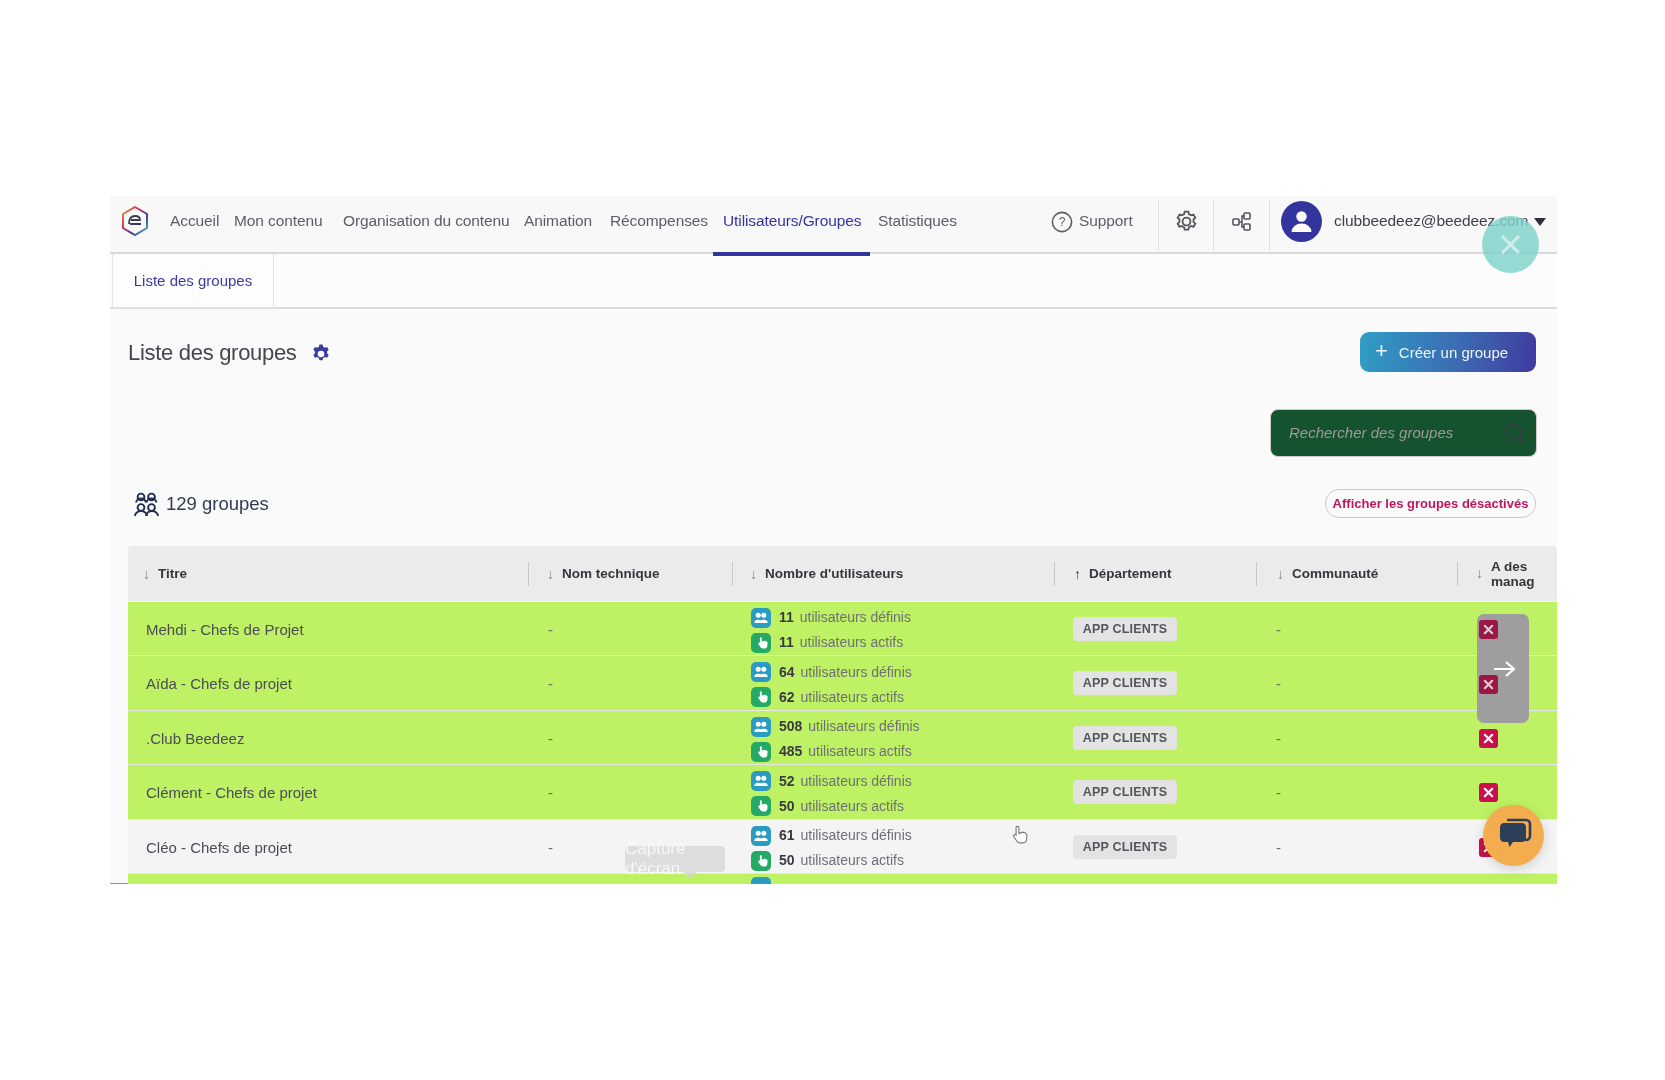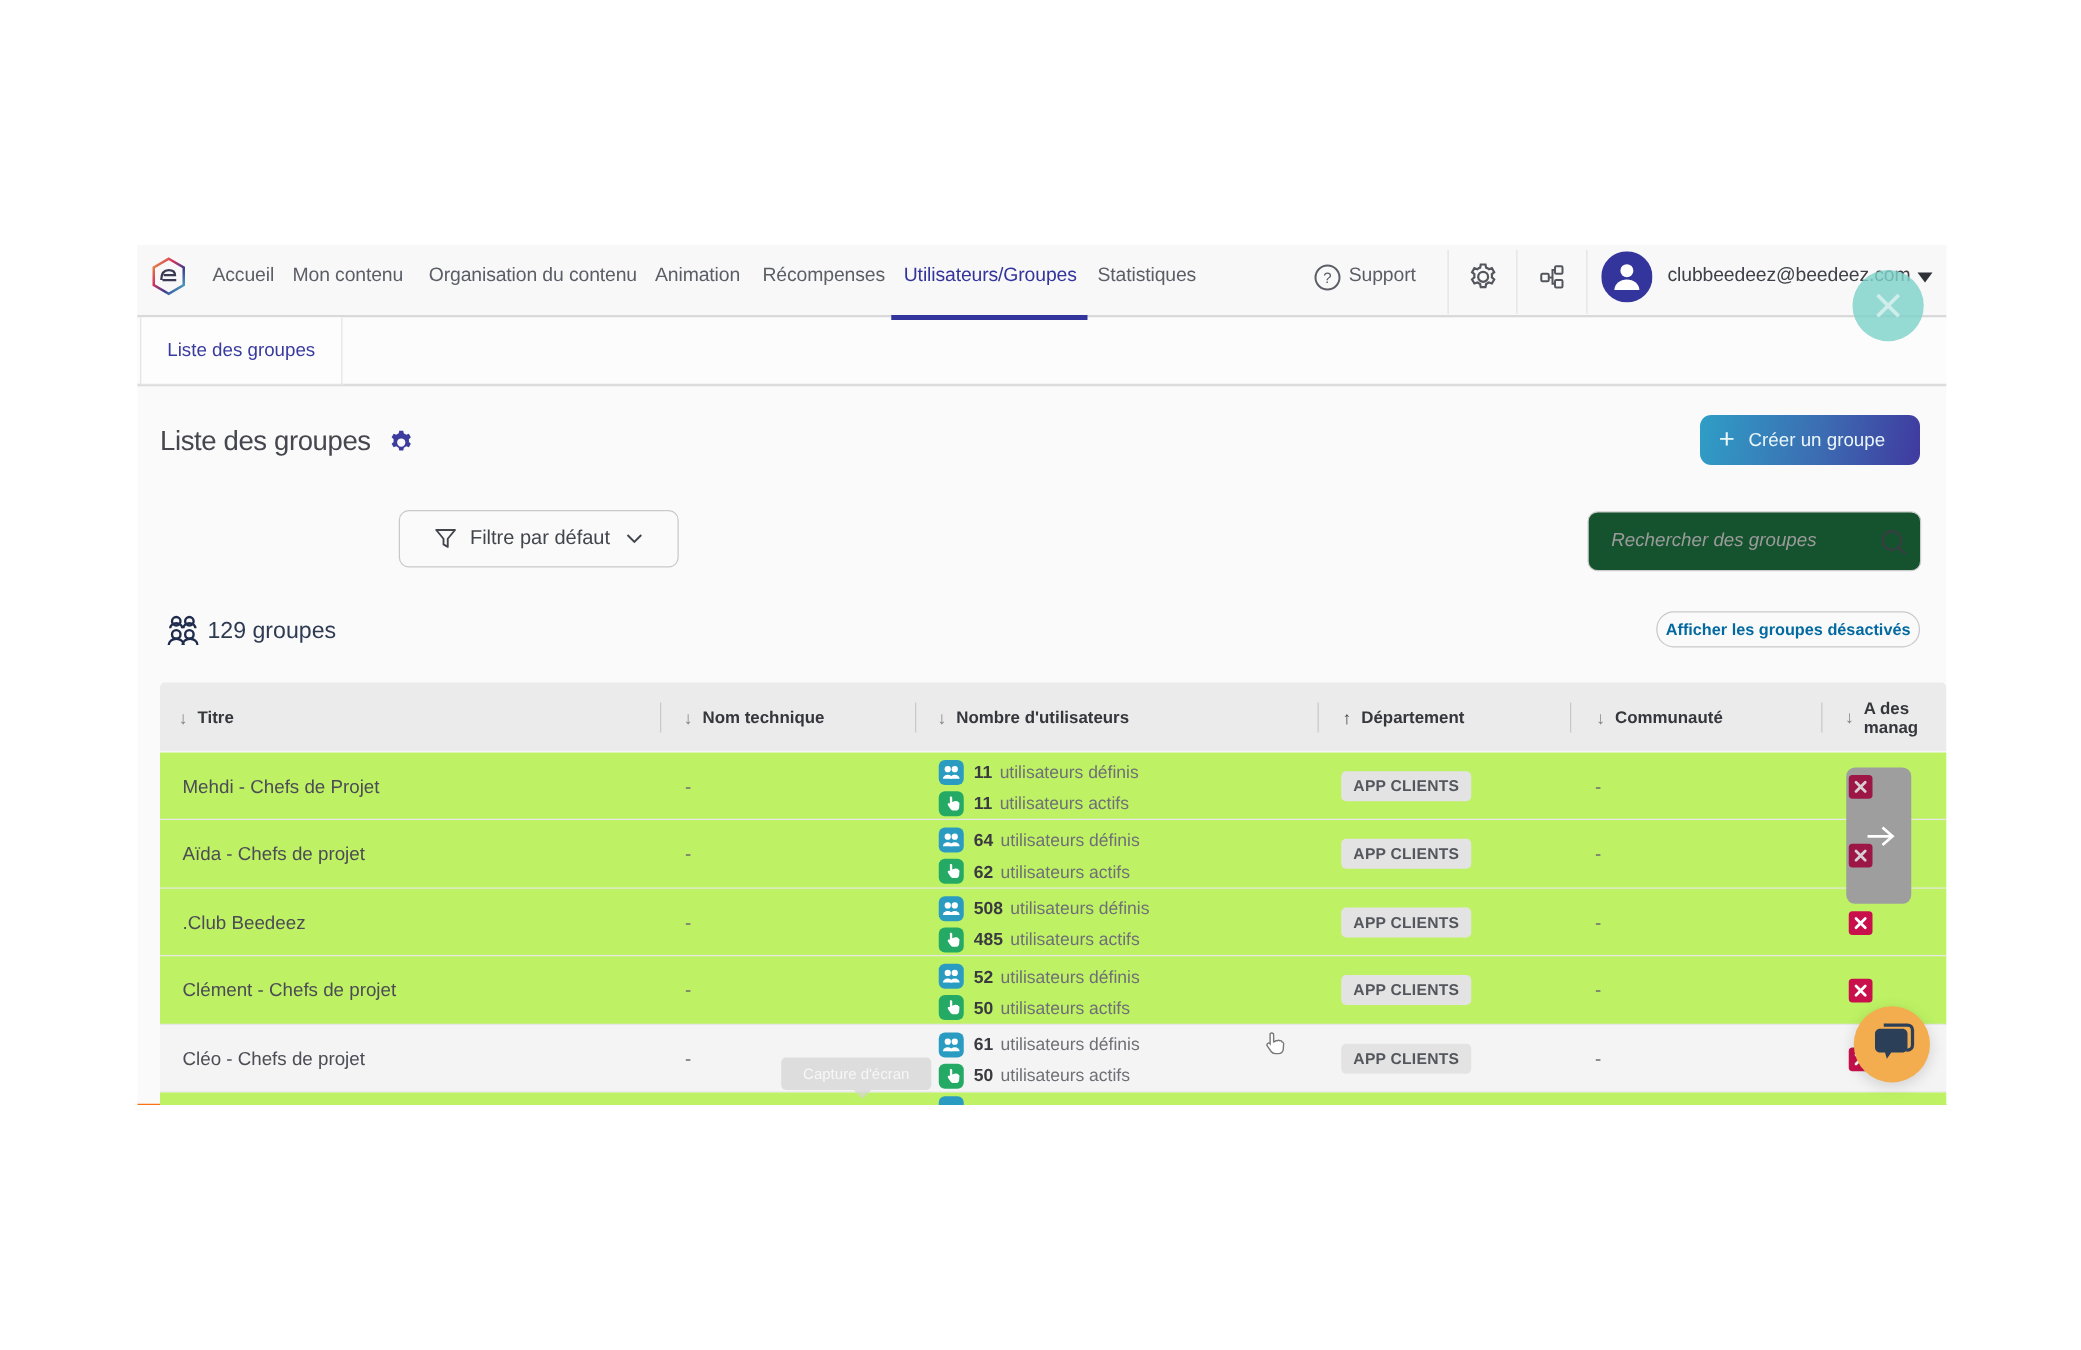--- a/index.html
+++ b/index.html
@@ -18,42 +18,42 @@
   #tabline { position:absolute; left:0; top:111px; width:1447px; height:1.5px; background:#dcdcdc; }
   #tab1 { position:absolute; left:2px; top:58px; width:162px; height:53.5px; background:#fdfdfd; border:1px solid #e4e4e4; border-top:none; z-index:2; color:#3a3b9e; font-size:15px; display:flex; align-items:center; justify-content:center; }
   #tab2 { position:absolute; left:173px; top:61px; width:178px; height:50.5px; background:#f4f4f4; border:1px solid #e4e4e4; border-top:none; z-index:2; color:#4f5560; font-size:15px; display:flex; align-items:center; justify-content:center; }
   
   #h1t { position:absolute; left:18px; top:144px; font-size:22px; color:#45464e; letter-spacing:-0.3px; }
   #creer { position:absolute; left:1250px; top:136px; width:176px; height:40px; border-radius:9px; background:linear-gradient(100deg,#2f9ec6 0%,#3c6cb2 55%,#403a9f 100%); color:#eaf6fa; font-size:15px; display:flex; align-items:center; padding-left:15px; }
   .btn { position:absolute; top:212px; height:46px; border:1px solid #c9c9c9; border-radius:8px; background:#fafafa; display:flex; align-items:center; justify-content:center; font-size:16px; color:#43454d; }
   #search { position:absolute; left:1160px; top:213px; width:267px; height:48px; border:1px solid #cccccc; border-radius:8px; background:#14532d; }
   #search .ph { position:absolute; left:18px; top:14px; font-size:15px; font-style:italic; color:#9b9b9b; }
   #grptxt { position:absolute; left:56px; top:297px; font-size:18.5px; color:#2e3b52; }
-  #affich { position:absolute; left:1215px; top:293px; width:211px; height:29px; border:1px solid #c9c9c9; border-radius:14px; background:#fafafa; display:flex; align-items:center; justify-content:center; font-size:13px; color:#0369a1; font-weight:bold; }
+  #affich { position:absolute; left:1215px; top:293px; width:211px; height:29px; border:1px solid #c9c9c9; border-radius:14px; background:#fafafa; display:flex; align-items:center; justify-content:center; font-size:13px; color:#be185d; font-weight:bold; }
   
   #thead { position:absolute; left:18px; top:350px; width:1429px; height:55px; background:#ebebeb; border-radius:4px 4px 0 0; }
   .hcell { position:absolute; top:0; height:55px; display:flex; align-items:center; font-size:13.5px; color:#35373c; font-weight:bold; }
   .harr { color:#84868c; font-weight:normal; font-size:14px; margin-right:8px; }
   .hsep { position:absolute; top:16px; width:1px; height:24px; background:#c9c9c9; }
   .row { position:absolute; left:18px; width:1429px; height:54.5px; background:#bef264; border-bottom:1px solid #e7e7e7; }
   .row .title { position:absolute; left:18px; top:19px; font-size:15px; color:#4c4c55; }
   .row .d1 { position:absolute; left:420px; top:19px; font-size:15px; color:#6b6b73; }
   .row .d2 { position:absolute; left:1148px; top:19px; font-size:15px; color:#6b6b73; }
   .ric { position:absolute; left:623px; width:20px; height:20px; border-radius:5px; }
   .ric.b { top:6px; background:#2a9cc2; }
   .ric.g { top:31px; background:#24aa64; }
   .rtx { position:absolute; left:651px; font-size:14px; color:#6f6f77; white-space:nowrap; }
   .rtx b { color:#3a3a40; font-weight:bold; margin-right:2px; }
   .rtx.l1 { top:7.5px; } .rtx.l2 { top:32.5px; }
   .chip { position:absolute; left:945px; top:15px; width:104px; height:24px; background:#e3e3e3; border-radius:4px; display:flex; align-items:center; justify-content:center; font-size:12.5px; font-weight:bold; color:#53565c; letter-spacing:0.2px; }
   .xbtn { position:absolute; left:1351px; top:18px; width:19px; height:19px; background:#c9104d; border-radius:3px; }
   
   #gpanel { position:absolute; left:1367px; top:418px; width:52px; height:109px; background:#9e9e9e; border-radius:7px; z-index:5; }
   .xdark { position:absolute; width:19px; height:19px; background:#9c1746; border-radius:3px; z-index:6; }
-  #tooltip { position:absolute; left:515px; top:650px; width:120px; height:26px; background:rgba(212,212,212,0.72); border-radius:4px; z-index:5; display:flex; align-items:center; justify-content:center; font-size:12px; color:rgba(255,255,255,0.75); }
+  #tooltip { position:absolute; left:515px; top:650px; width:100px; height:26px; background:rgba(212,212,212,0.72); border-radius:4px; z-index:5; display:flex; align-items:center; justify-content:center; font-size:17px; color:rgba(255,255,255,0.75); }
   #tooltip:after { content:""; position:absolute; left:58px; top:26px; border:7px solid transparent; border-top:7px solid rgba(212,212,212,0.72); }
   #chat { position:absolute; left:1373px; top:609px; width:61px; height:61px; border-radius:50%; background:#f3ac4e; z-index:7; box-shadow:0 3px 12px rgba(0,0,0,0.15); }
   #teal { position:absolute; left:1372px; top:20px; width:57px; height:57px; border-radius:50%; background:rgba(127,210,203,0.82); z-index:8; }
 </style>
 </head>
 <body>
 <div id="app">
 
   <div id="nav">
     <svg class="abs" style="left:9px;top:9px" width="32" height="32" viewBox="0 0 32 32">
@@ -108,29 +108,20 @@
   <div id="tabrow"></div>
   <div id="tabline"></div>
   <div id="tab1">Liste des groupes</div>
 
   <div id="h1t">Liste des groupes</div>
   <svg class="abs" style="left:201px;top:148px" width="20" height="20" viewBox="0 0 20 20">
     <path fill="#3c3c9e" d="M8.4 0.5 h3.2 l0.5 2.2 a7.6 7.6 0 0 1 1.9 1.1 l2.1-0.8 1.6 2.8 -1.6 1.5 a7.6 7.6 0 0 1 0 2.2 l1.6 1.5 -1.6 2.8 -2.1-0.8 a7.6 7.6 0 0 1 -1.9 1.1 l-0.5 2.2 h-3.2 l-0.5-2.2 a7.6 7.6 0 0 1 -1.9-1.1 l-2.1 0.8 -1.6-2.8 1.6-1.5 a7.6 7.6 0 0 1 0-2.2 L2.3 5.8 3.9 3 l2.1 0.8 a7.6 7.6 0 0 1 1.9-1.1 Z M10 6.7 a3.3 3.3 0 1 0 0 6.6 a3.3 3.3 0 1 0 0-6.6"></path>
   </svg>
   <div id="creer"><span style="font-size:22px;font-weight:normal;margin-right:11px;margin-top:-3px">+</span>Créer un groupe</div>
 
-  <div class="btn" style="left:209px;width:224px">
-    <svg width="17" height="16" viewBox="0 0 17 16" style="margin-right:11px">
-      <path d="M1 1 h15 l-5.8 7 v6.5 l-3.4-2 V8 Z" fill="none" stroke="#43454d" stroke-width="1.5" stroke-linejoin="round"></path>
-    </svg>
-    Filtre par défaut
-    <svg width="13" height="8" viewBox="0 0 13 8" style="margin-left:13px">
-      <path d="M1 1 L6.5 6.5 L12 1" fill="none" stroke="#43454d" stroke-width="1.6"></path>
-    </svg>
-  </div>
 
   <div id="search">
     <span class="ph">Rechercher des groupes</span>
     <svg class="abs" style="left:233px;top:13px" width="22" height="22" viewBox="0 0 22 22">
       <circle cx="9.5" cy="9.5" r="7.5" fill="none" stroke="#3a3d44" stroke-width="1.8"></circle>
       <line x1="15" y1="15" x2="20.5" y2="20.5" stroke="#3a3d44" stroke-width="1.8"></line>
     </svg>
   </div>
 
   <svg class="abs" style="left:23px;top:295px" width="26" height="26" viewBox="0 0 26 26">

